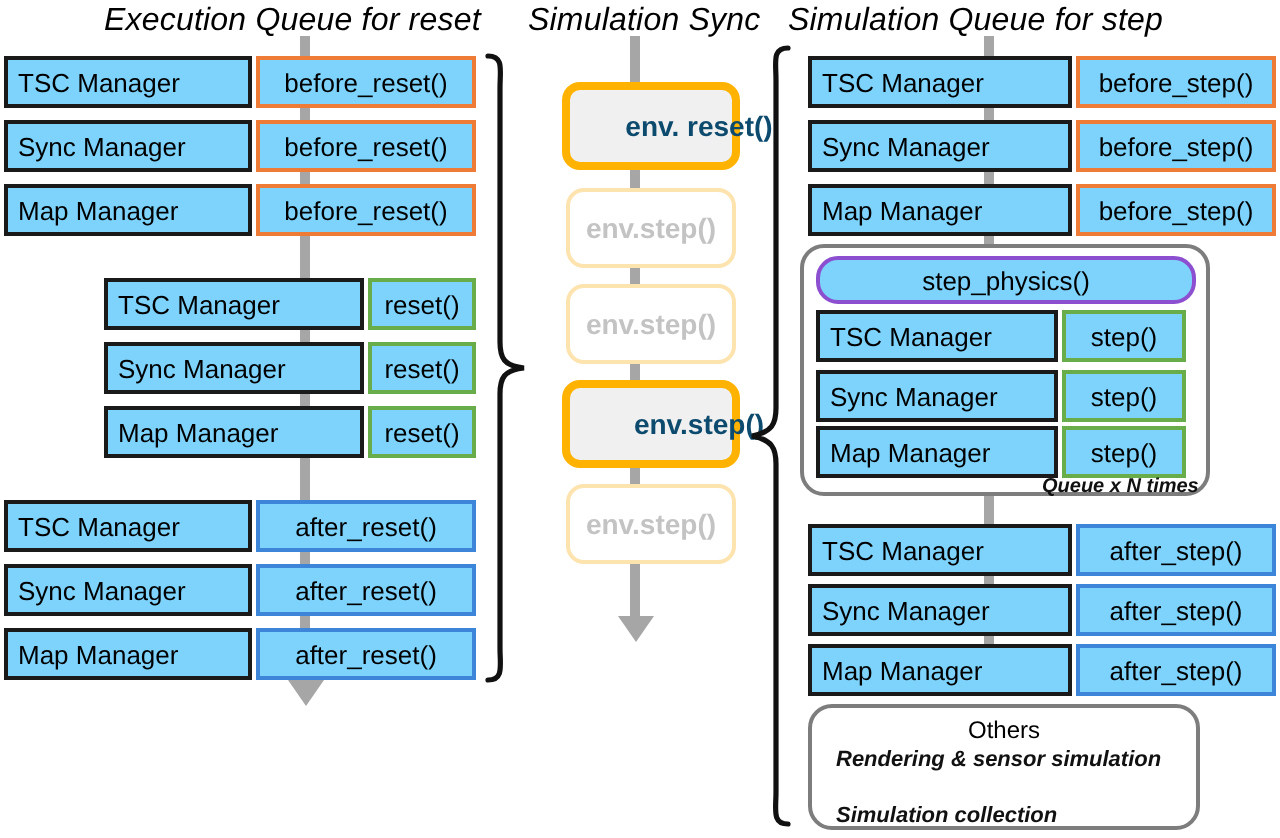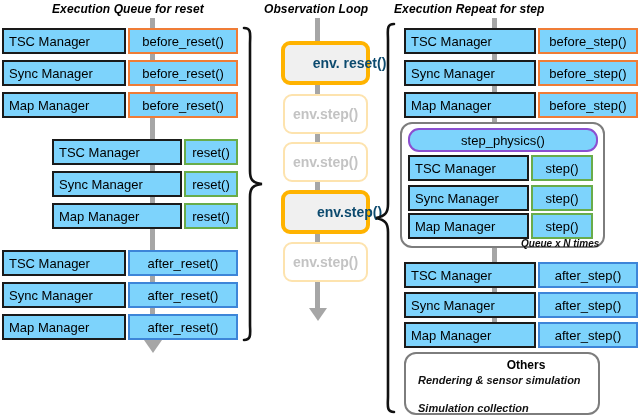--- a/index.html
+++ b/index.html
@@ -1,19 +1,19 @@
 <!DOCTYPE html>
 <html><head>
 <meta charset="utf-8">
 <style>
   html,body{margin:0;padding:0;background:#ffffff;}
   body{width:640px;height:419px;position:relative;overflow:hidden;
        font-family:"Liberation Sans", sans-serif;color:#000;}
 
-  .col-title{position:absolute;font-style:italic;font-weight:bold;font-size:12px;
+  .col-title{position:absolute;font-style:italic;font-weight:normal;font-size:16px;
              white-space:nowrap;letter-spacing:.1px;}
 
   
   .vline{position:absolute;width:5px;background:#a6a6a6;}
   .varrow{position:absolute;width:0;height:0;border-left:9px solid transparent;
           border-right:9px solid transparent;border-top:13px solid #a6a6a6;}
 
   
   .bx{position:absolute;box-sizing:border-box;background:#7dd3fc;
       display:flex;align-items:center;justify-content:center;
@@ -31,32 +31,32 @@
        display:flex;align-items:center;justify-content:center;
        font-size:14px;font-weight:bold;white-space:nowrap;}
   .env-on{border:4px solid #ffb300;background:#f0f0f0;color:#0c4a6e;padding-left:48px;}
   .env-off{border:2.5px solid #fde3ae;background:#fff;color:#c3c3c3;font-weight:bold;}
 
   
   .grp{position:absolute;box-sizing:border-box;border:2.4px solid #7d7d7d;
        border-radius:12px;background:#fff;}
   .repeat{position:absolute;font-style:italic;font-weight:bold;font-size:10px;
           white-space:nowrap;color:#111;}
-  .others-title{position:absolute;font-size:12px;font-weight:bold;text-align:center;
-                width:100%;left:0;padding-left:24px;}
+  .others-title{position:absolute;font-size:12px;font-weight:normal;text-align:center;
+                width:100%;left:0;}
   .others-line{position:absolute;font-style:italic;font-weight:bold;font-size:11px;
                white-space:nowrap;color:#111;}
   .brace{position:absolute;}
 </style>
 </head>
 <body>
 
 <div class="col-title" style="left:52px;top:2px;">Execution Queue for reset</div>
-<div class="col-title" style="left:264px;top:2px;">Observation Loop</div>
-<div class="col-title" style="left:394px;top:2px;">Execution Repeat for step</div>
+<div class="col-title" style="left:264px;top:2px;">Simulation Sync</div>
+<div class="col-title" style="left:394px;top:2px;">Simulation Queue for step</div>
 
 <div class="vline" style="left:150px;top:18px;height:325px;"></div>
 <div class="varrow" style="left:143.5px;top:340px;"></div>
 
 <div class="bx mgr" style="left:2px;top:28px;width:124px;height:26px;">TSC Manager</div>
 <div class="bx call c-orange" style="left:128px;top:28px;width:110px;height:26px;">before_reset()</div>
 
 <div class="bx mgr" style="left:2px;top:60px;width:124px;height:26px;">Sync Manager</div>
 <div class="bx call c-orange" style="left:128px;top:60px;width:110px;height:26px;">before_reset()</div>
 

